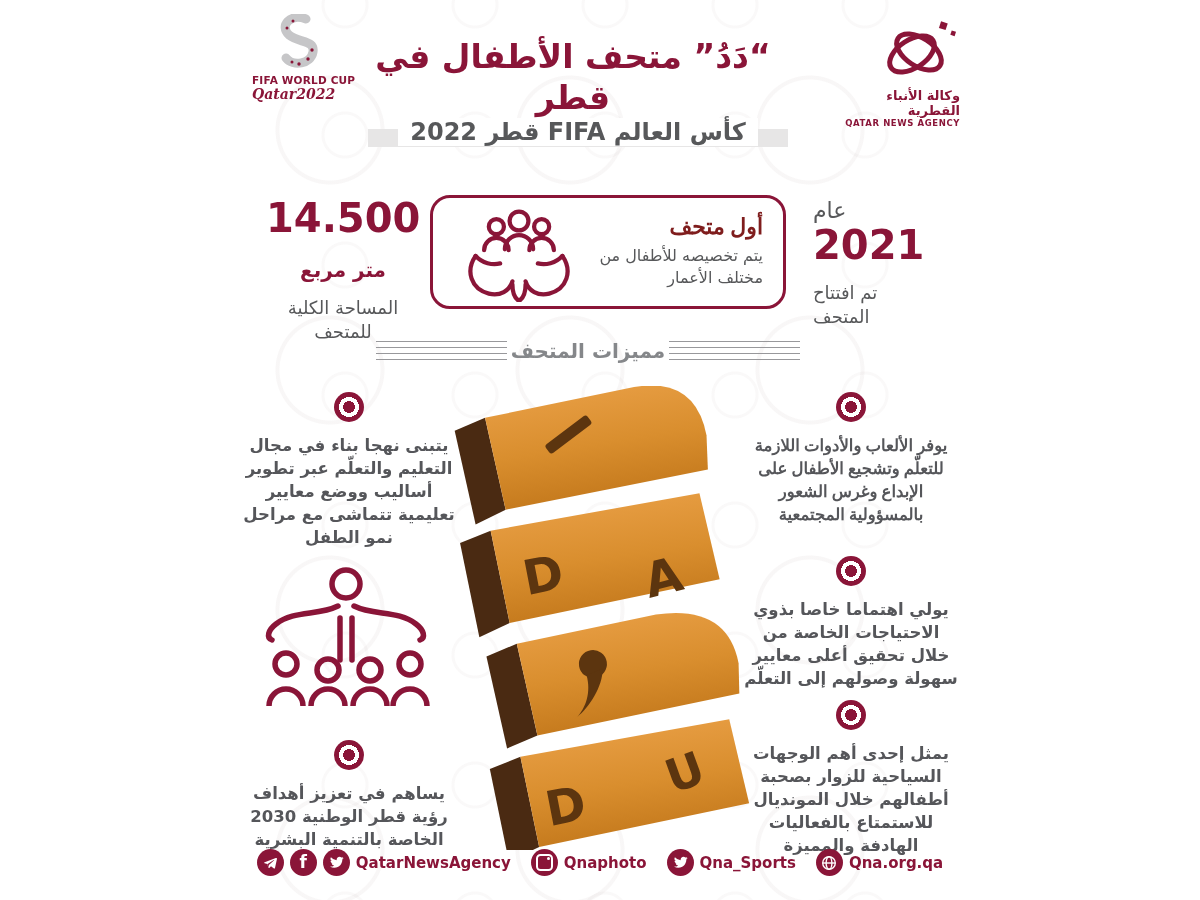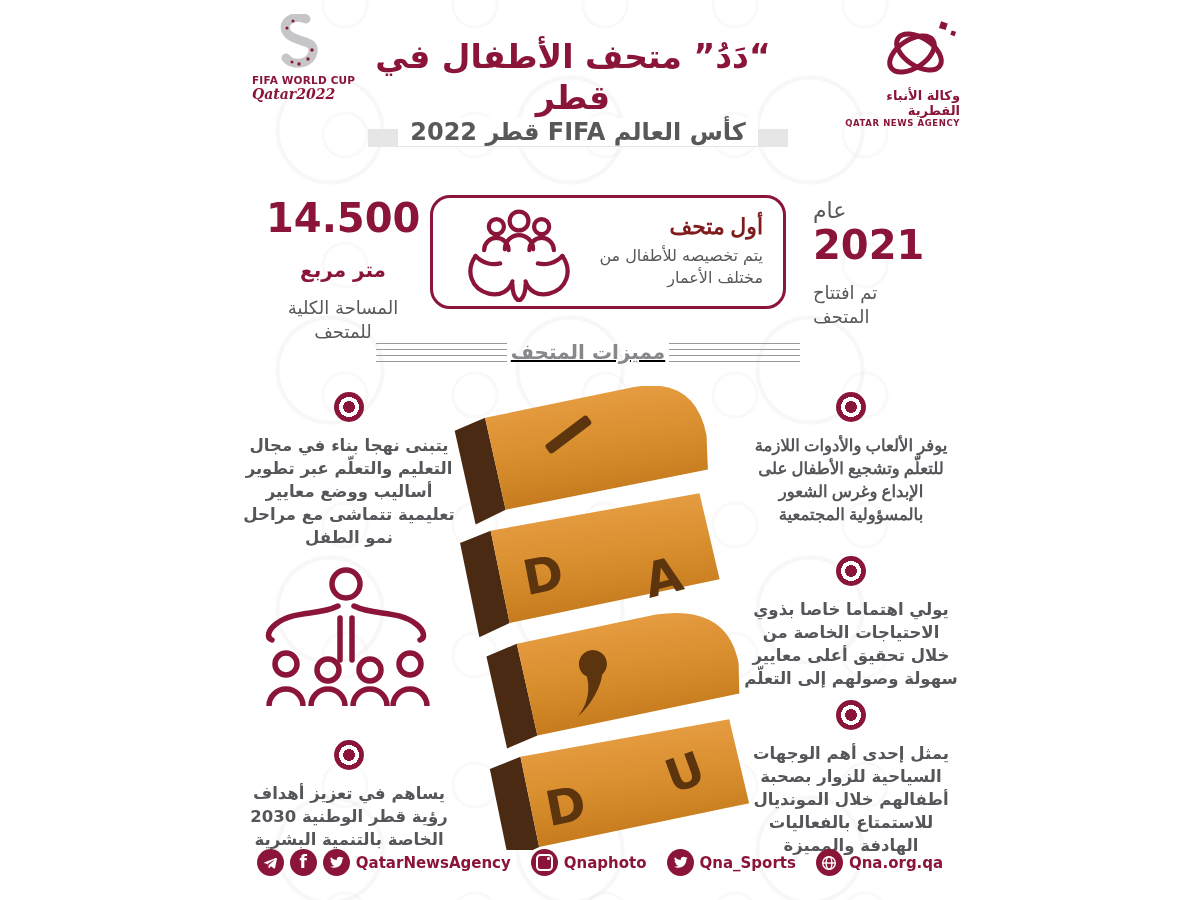--- a/index.html
+++ b/index.html
@@ -31,21 +31,21 @@
   .stat-cap{font-size:18px;color:#57585A;direction:rtl;margin-top:14px;line-height:1.35;}
   .first-box{left:190px;top:195px;width:356px;height:114px;border:3px solid #8A1538;border-radius:20px;
              background:#ffffff;box-sizing:border-box;}
   .first-text{position:absolute;right:20px;top:16px;width:190px;direction:rtl;text-align:right;}
   .first-title{font-size:22px;font-weight:bold;color:#7f1d1d;font-family:Liberation Serif, serif;}
   .first-desc{font-size:16px;color:#57585A;line-height:1.4;margin-top:5px;}
   .stat-year{left:549px;top:198px;width:118px;text-align:left;margin-left:24px;}
   .year-label{font-size:22px;color:#57585A;direction:rtl;}
   .year-value{font-size:40px;font-weight:bold;color:#8A1538;line-height:1.1;}
   
-  .section-banner{left:136px;top:338px;width:424px;height:26px;display:flex;align-items:flex-end;gap:4px;text-decoration:underline;}
+  .section-banner{left:136px;top:338px;width:424px;height:26px;display:flex;align-items:center;gap:4px;}
   .rule-lines{flex:1;height:21px;background:repeating-linear-gradient(to bottom,#98989B 0 1.5px,transparent 1.5px 6px);}
   .section-title{font-size:20px;font-weight:bold;color:#85878A;direction:rtl;white-space:nowrap;}
   
   .feature{width:218px;text-align:center;}
   .bullseye{width:30px;height:30px;border-radius:50%;margin:0 auto;
             background:radial-gradient(circle,#8A1538 0 6px,#ffffff 6px 10px,#8A1538 10px);}
   .feature p{font-size:16.5px;font-weight:bold;color:#55565A;direction:rtl;line-height:1.4;margin:12px 0 0 0;}
   .f-l1{left:0;top:392px;}  .f-l2{left:0;top:740px;}
   .f-r1{left:502px;top:392px;font-family:Liberation Serif, serif;} .f-r2{left:502px;top:556px;} .f-r3{left:502px;top:700px;}
   .family-icon{left:16px;top:566px;width:180px;height:140px;}

